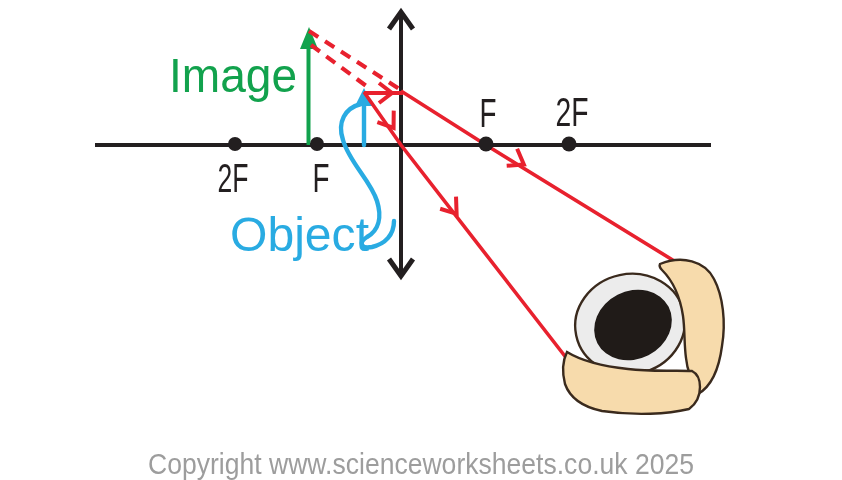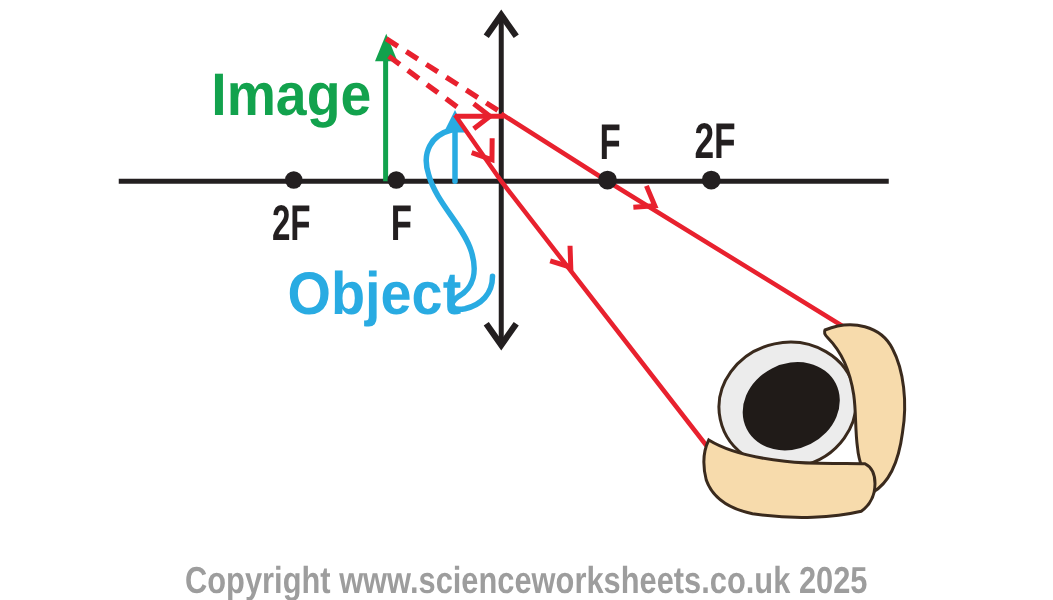--- a/index.html
+++ b/index.html
@@ -1,16 +1,16 @@
 <!DOCTYPE html>
 <html style="--axis-black: #231F20; --ray-red: #E8212E; --image-green: #12A24D; --object-blue: #29ABE2; --skin: #F7DBAC; --eye-outline: #3A2A1D; --pupil: #201B18; --sclera: #ECECEC; --copyright-gray: #9D9D9D; --background: #FFFFFF;"><head>
 <meta charset="utf-8">
 <style>
   html,body{margin:0;padding:0;background:#fff;width:842px;height:480px;overflow:hidden;}
-  .stage{position:relative;width:842px;height:388px;background:var(--background,#fff);font-weight:bold;}
+  .stage{position:relative;width:842px;height:388px;background:var(--background,#fff);}
   svg{position:absolute;left:0;top:0;}
   text{font-family:"Liberation Sans","DejaVu Sans",sans-serif;}
   .black-stroke{stroke:var(--axis-black);fill:none;}
   .black-fill{fill:var(--axis-black);}
   .ray{stroke:var(--ray-red);fill:none;stroke-width:3.6px;}
   .ray-thick{stroke:var(--ray-red);fill:none;stroke-width:4px;}
   .ray-dashed{stroke:var(--ray-red);fill:none;stroke-width:4.2px;stroke-dasharray:11 8;}
   .green-stroke{stroke:var(--image-green);fill:none;stroke-width:4px;}
   .green-fill{fill:var(--image-green);}
   .blue-stroke{stroke:var(--object-blue);fill:none;stroke-width:4.4px;stroke-linecap:round;}

